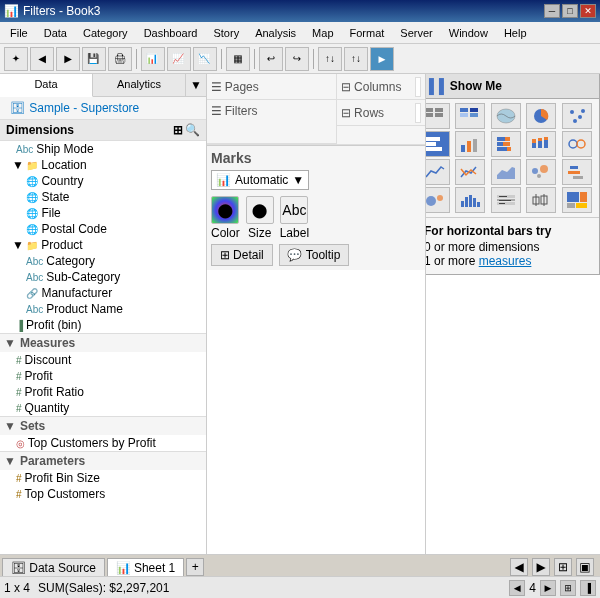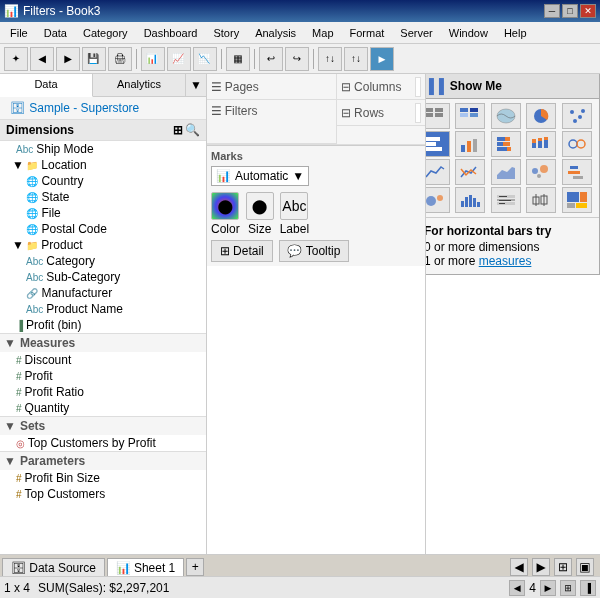--- a/index.html
+++ b/index.html
@@ -182,21 +182,21 @@
       margin-left: 4px;
       padding: 2px;
     }
 
     
     .marks-card {
       border-top: 1px solid #ccc;
       padding: 4px;
     }
     .marks-header {
-      font-size: 11px;
+      font-size: 14px;
       font-weight: bold;
       color: #555;
       margin-bottom: 4px;
     }
     .marks-type-row {
       display: flex;
       align-items: center;
       gap: 4px;
       margin-bottom: 6px;
     }

